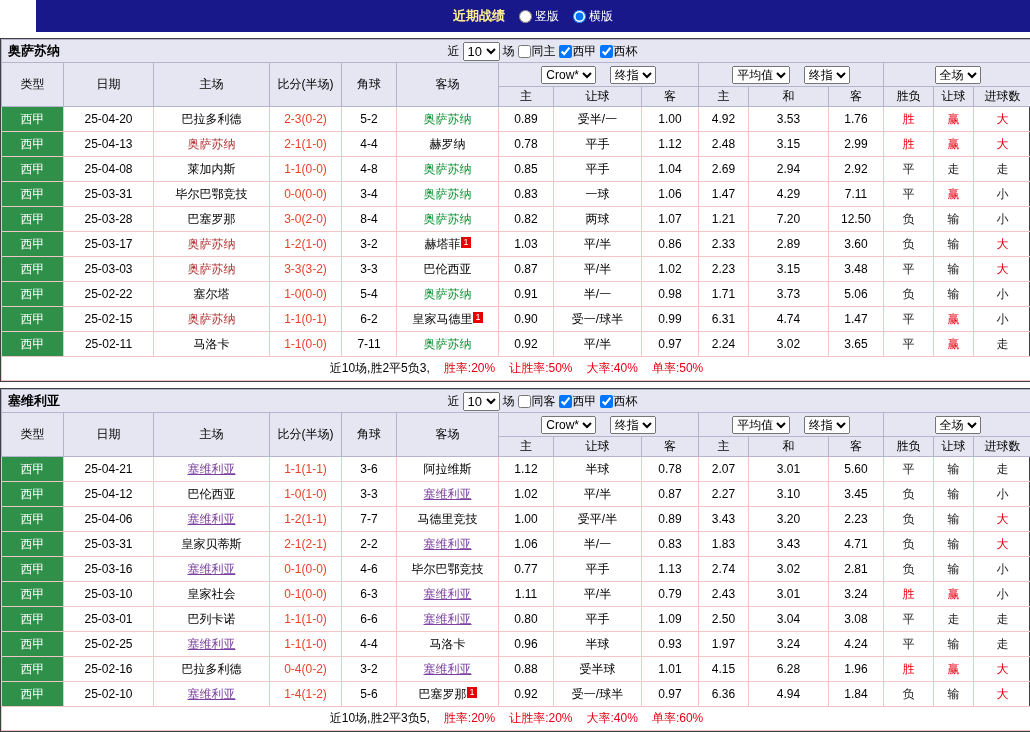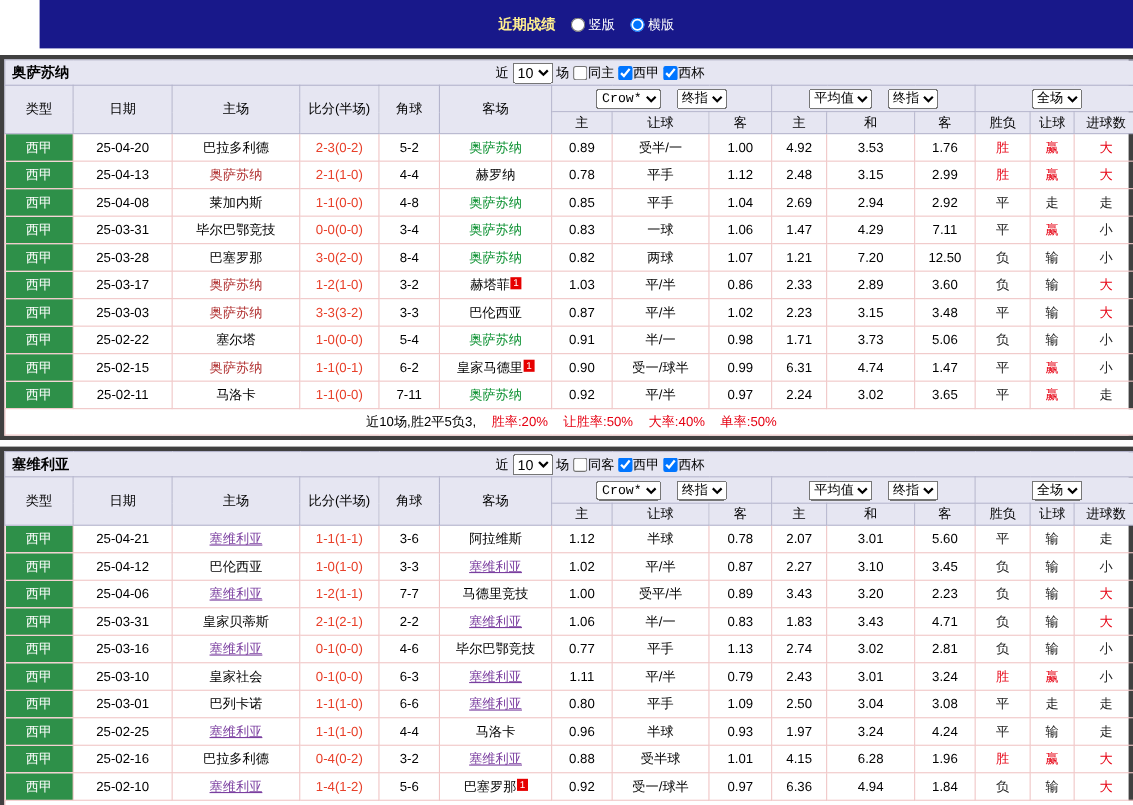--- a/index.html
+++ b/index.html
@@ -4,54 +4,54 @@
 <style>
   * { box-sizing: border-box; margin: 0; padding: 0; }
   body {
     width: 1030px;
     background: #fff;
     color: #000;
     font-family: "Liberation Sans", "DejaVu Sans", sans-serif;
     font-size: 12px;
   }
   .topbar {
-    height: 44px;
+    height: 32px;
     background: var(--navy, #18188a);
     display: flex;
     align-items: center;
     justify-content: center;
     gap: 14px;
     margin-left: 36px;
   }
   .topbar-title { color: var(--title-yellow, #ffef8f); font-weight: bold; font-size: 13px; }
   .radio-label { color: #fff; display: inline-flex; align-items: center; gap: 3px; cursor: pointer; }
   .radio-label input { margin: 0; }
 
-  .team-section { margin-top: 6px; border: 4px solid #404040; }
+  .team-section { margin-top: 6px; border: 1px solid #404040; }
   table { width: 100%; border-collapse: collapse; table-layout: fixed; text-align: center; }
 
   .band-cell { background: var(--panel, #e6e6f2); border: 1px solid var(--hdr-border, #b4b4cc); height: 23px; padding: 0 6px; }
   .band { display: flex; align-items: center; }
   .team-name { font-weight: bold; font-size: 13px; white-space: nowrap; }
   .filters { flex: 1; display: flex; align-items: center; justify-content: center; gap: 3px; }
   .filters select { font-size: 13px; }
   .chk { display: inline-flex; align-items: center; gap: 1px; cursor: pointer; }
   .chk input { margin: 0; width: 13px; height: 13px; }
 
   thead th {
     background: var(--panel, #e6e6f2);
     border: 1px solid var(--hdr-border, #b4b4cc);
     font-weight: normal;
     height: 22px;
     overflow: hidden;
     white-space: nowrap;
   }
   .colhead-row th { height: 24px; }
   .subhead-row th { height: 20px; }
-  .odds-group select { font-size: 12px; margin: 0 5px; font-family: Liberation Mono, monospace; }
+  .odds-group select { font-size: 12px; margin: 0 5px; }
 
   tbody td {
     border: 1px solid var(--grid, #f0c6c6);
     height: 25px;
     overflow: hidden;
     white-space: nowrap;
   }
   .type-cell { background: var(--green, #2e9049); color: #fff; }
   .score-cell { color: var(--score-red, #e8402a); margin-top: 35px; }
   .team-link { text-decoration: none; cursor: pointer; }

